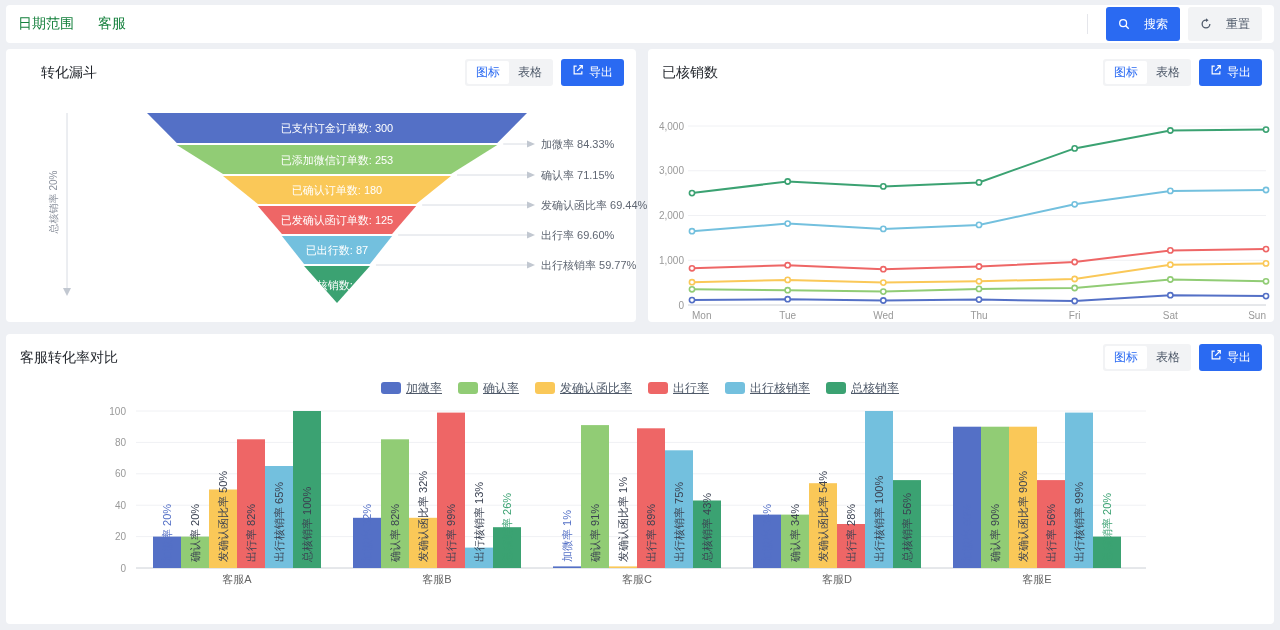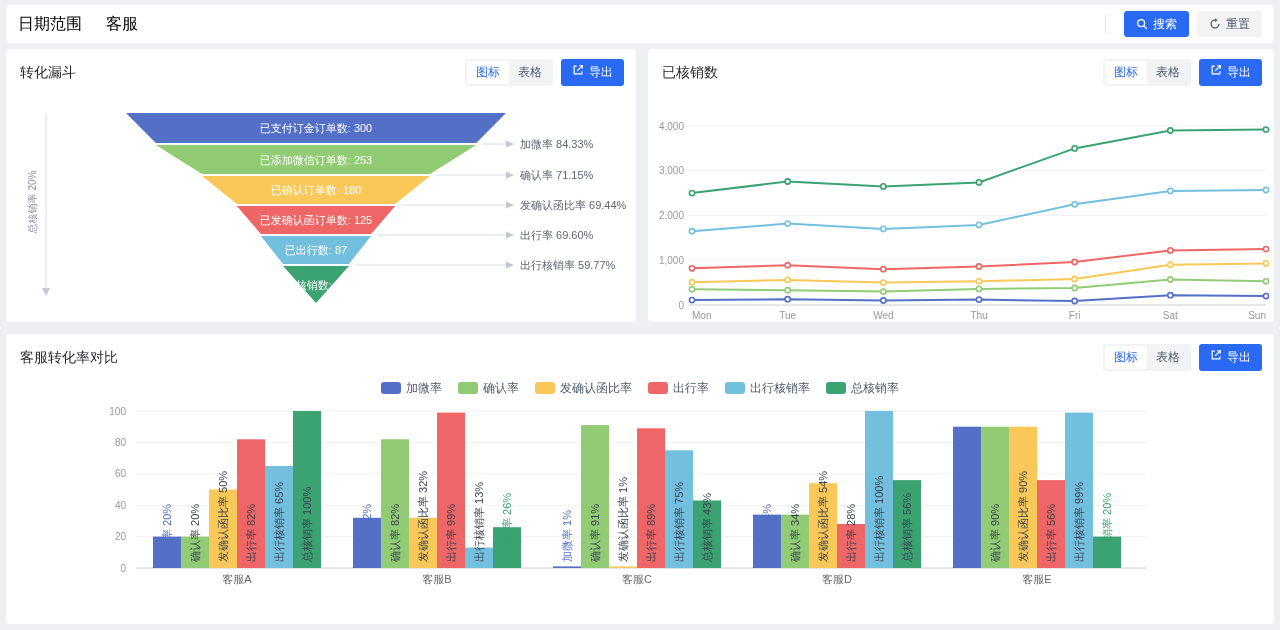--- a/index.html
+++ b/index.html
@@ -8,46 +8,46 @@
     background:#eef0f4;
     font-family:"Liberation Sans","DejaVu Sans",sans-serif;
     font-size:13px; color:#333;
     position:relative; overflow:hidden;
   }
   .topbar {
     position:absolute; left:6px; top:5px; width:1268px; height:38px;
     background:#fff; border-radius:4px;
     display:flex; align-items:center; padding:0 12px; gap:8px;
   }
-  .field-label { color:#000000; font-size:16px; white-space:nowrap; }
+  .field-label { color:#15803d; font-size:14px; white-space:nowrap; }
   .range-picker {
     display:flex; align-items:center; gap:6px;
     background:#f2f3f5; border-radius:3px; height:26px;
     padding:0 10px; width:330px; color:#1d2129; font-size:12px;
   }
   .range-picker .sep { color:#86909c; flex:0 0 auto; margin:0 14px 0 auto; }
   .range-picker .end-val { flex:1; }
   .select {
     display:flex; align-items:center; background:#f2f3f5; border-radius:3px;
     height:26px; padding:0 10px; width:340px; font-size:12px;
   }
   .select .placeholder { color:#a9aeb8; flex:1; }
   .spacer { flex:1; }
   .vdivider { width:1px; height:20px; background:#e5e6eb; margin:0 10px; }
   .btn {
-    display:inline-flex; align-items:center; gap:5px; height:26px;
+    display:inline-flex; align-items:center; gap:14px; height:34px;
     padding:6px 12px; border-radius:3px; font-size:12px; cursor:pointer;
     border:none; white-space:nowrap;
   }
   .btn-primary { background:#2a6af2; color:#fff; }
   .btn-plain { background:#f2f3f5; color:#4e5969; }
   .panel {
     position:absolute; background:#fff; border-radius:4px;
   }
-  .panel-funnel { left:6px;  top:49px; width:630px; height:273px; }
+  .panel-funnel { left:6px;  top:49px; width:630px; height:273px;padding-left:21px; }
   .panel-trend  { left:648px; top:49px; width:626px; height:273px; }
   .panel-bars   { left:6px;  top:334px; width:1268px; height:290px; }
   .panel-header {
     display:flex; align-items:center; padding:10px 12px 4px 14px;
   }
   .panel-title { font-size:14px; color:#1f2329; font-weight:500; }
   .panel-controls { margin-left:auto; display:flex; align-items:center; gap:8px; }
   .toggle {
     display:flex; background:#f2f3f5; border-radius:3px; padding:2px; font-size:12px;
   }
@@ -55,21 +55,21 @@
   .toggle .opt.active { background:#fff; color:#2a6af2; }
   .export-btn {
     display:inline-flex; gap:5px; background:#2a6af2; color:#fff;
     border:none; border-radius:3px; font-size:12px; padding:5px 11px; cursor:pointer;
   }
   .chart-mount { position:relative; }
   .legend-row {
     display:flex; justify-content:center; gap:16px; align-items:center;
     margin-top:4px; height:18px; font-size:12px; color:#4e5969;
   }
-  .legend-item { display:inline-flex; align-items:center; gap:5px; cursor:pointer; }
+  .legend-item { display:inline-flex; align-items:center; gap:5px; cursor:pointer;text-decoration:underline; }
   .legend-swatch { width:20px; height:12px; border-radius:3px; display:inline-block; }
   svg text { font-family:"Liberation Sans","DejaVu Sans",sans-serif; }
   .icon-svg { display:block; }
 </style>
 </head>
 <body>
 
 <div class="topbar">
   <span class="field-label">日期范围</span>
   <span class="field-label" style="margin-left:16px">客服</span>

